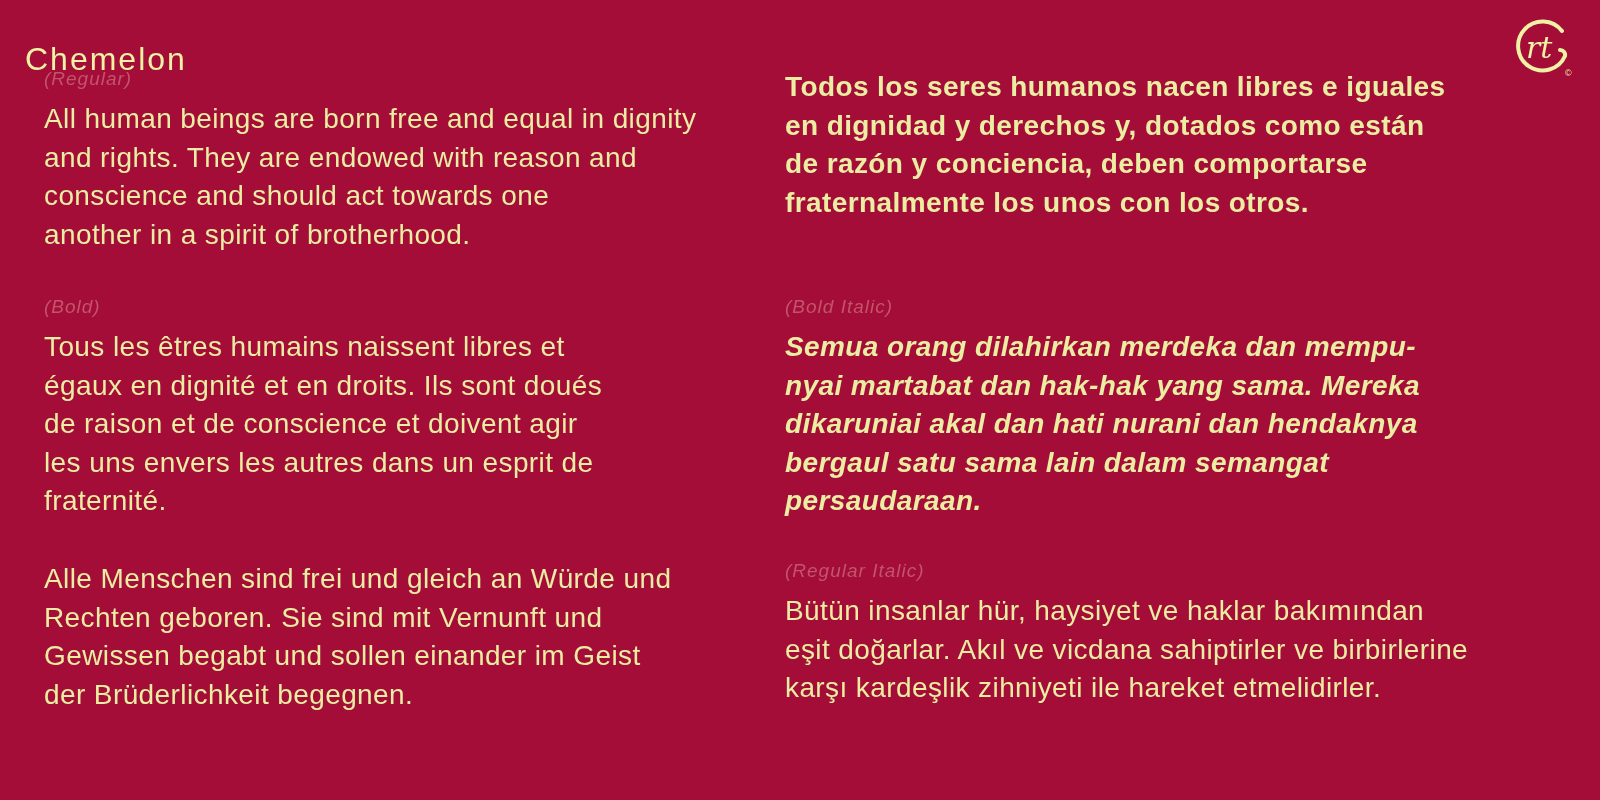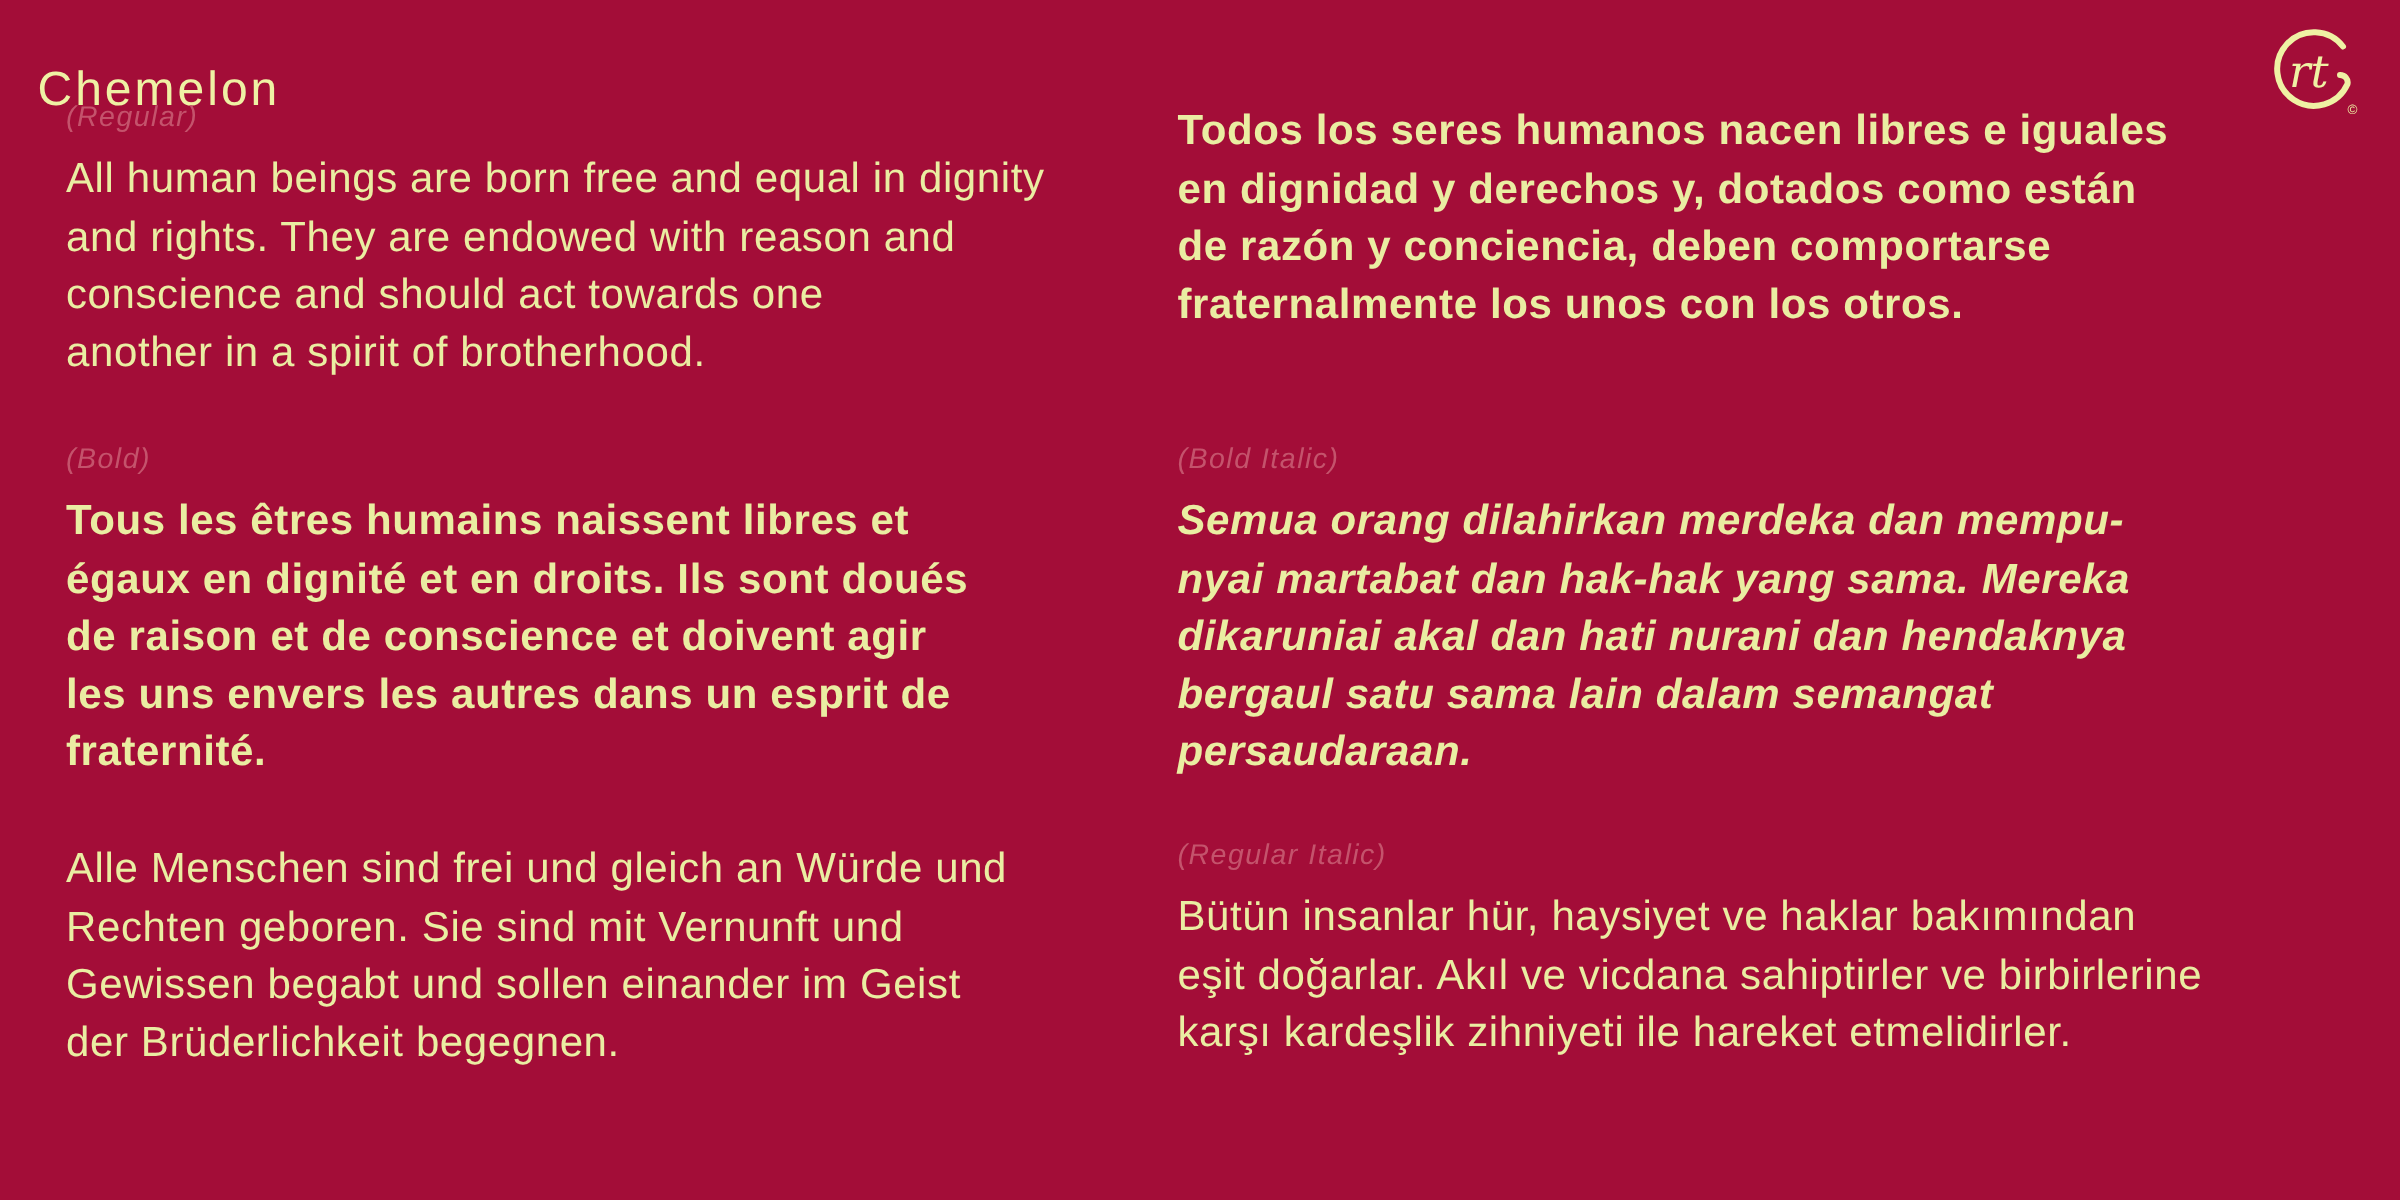--- a/index.html
+++ b/index.html
@@ -49,21 +49,21 @@
     margin: 0;
     white-space: pre;
     font-size: 28px;
     line-height: 38.5px;
     letter-spacing: 0.4px;
     color: #EAEDA2;
   }
   
   .w-regular        .sample { font-weight: 400; }
   .w-semibold       .sample { font-weight: 600; }
-  .w-bold           .sample { font-weight: 700; }
+  .w-bold           .sample { font-weight: 400; }
   .w-bolditalic     .sample { font-weight: 700; font-style: italic; }
   .w-medium         .sample { font-weight: 400; }
   .w-regularitalic  .sample { font-weight: 400; }
 
   
   .pos-r1c1 { left: 44px;  top: 68px;  }
   .pos-r1c2 { left: 785px; top: 68px;  }
   .pos-r2c1 { left: 44px;  top: 296px; }
   .pos-r2c2 { left: 785px; top: 296px; }
   .pos-r3c1 { left: 44px;  top: 560px; }

